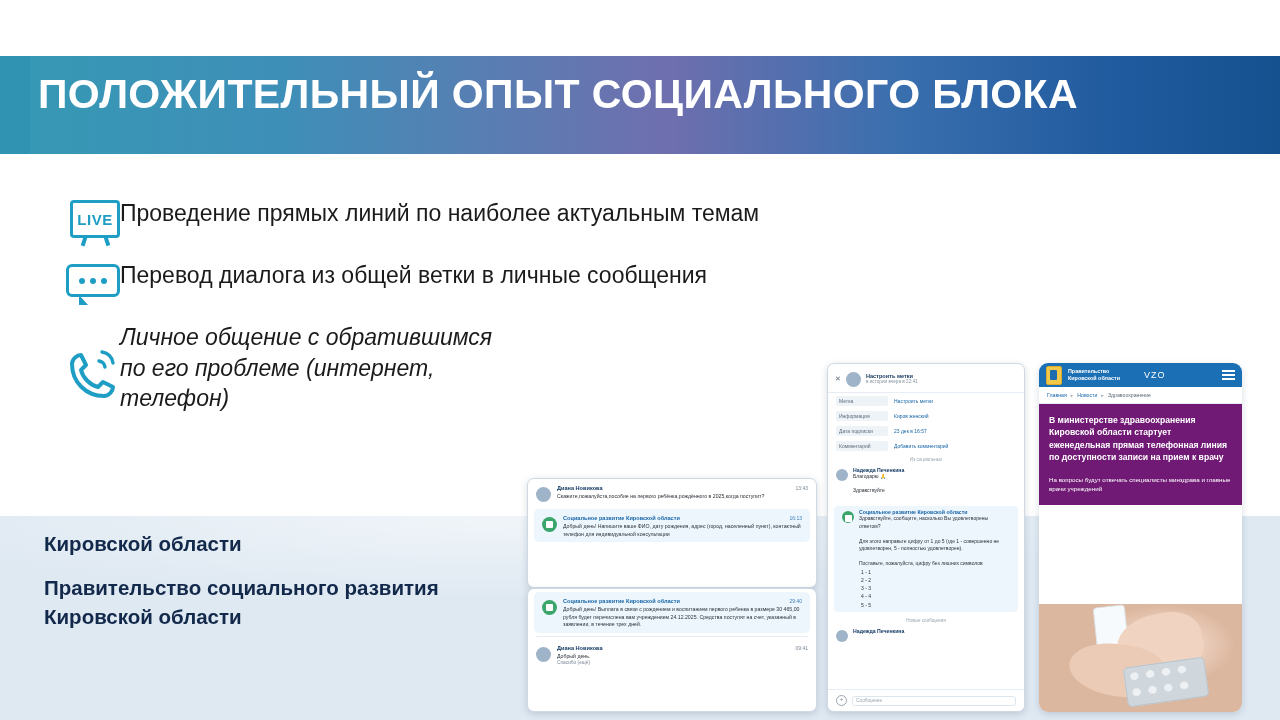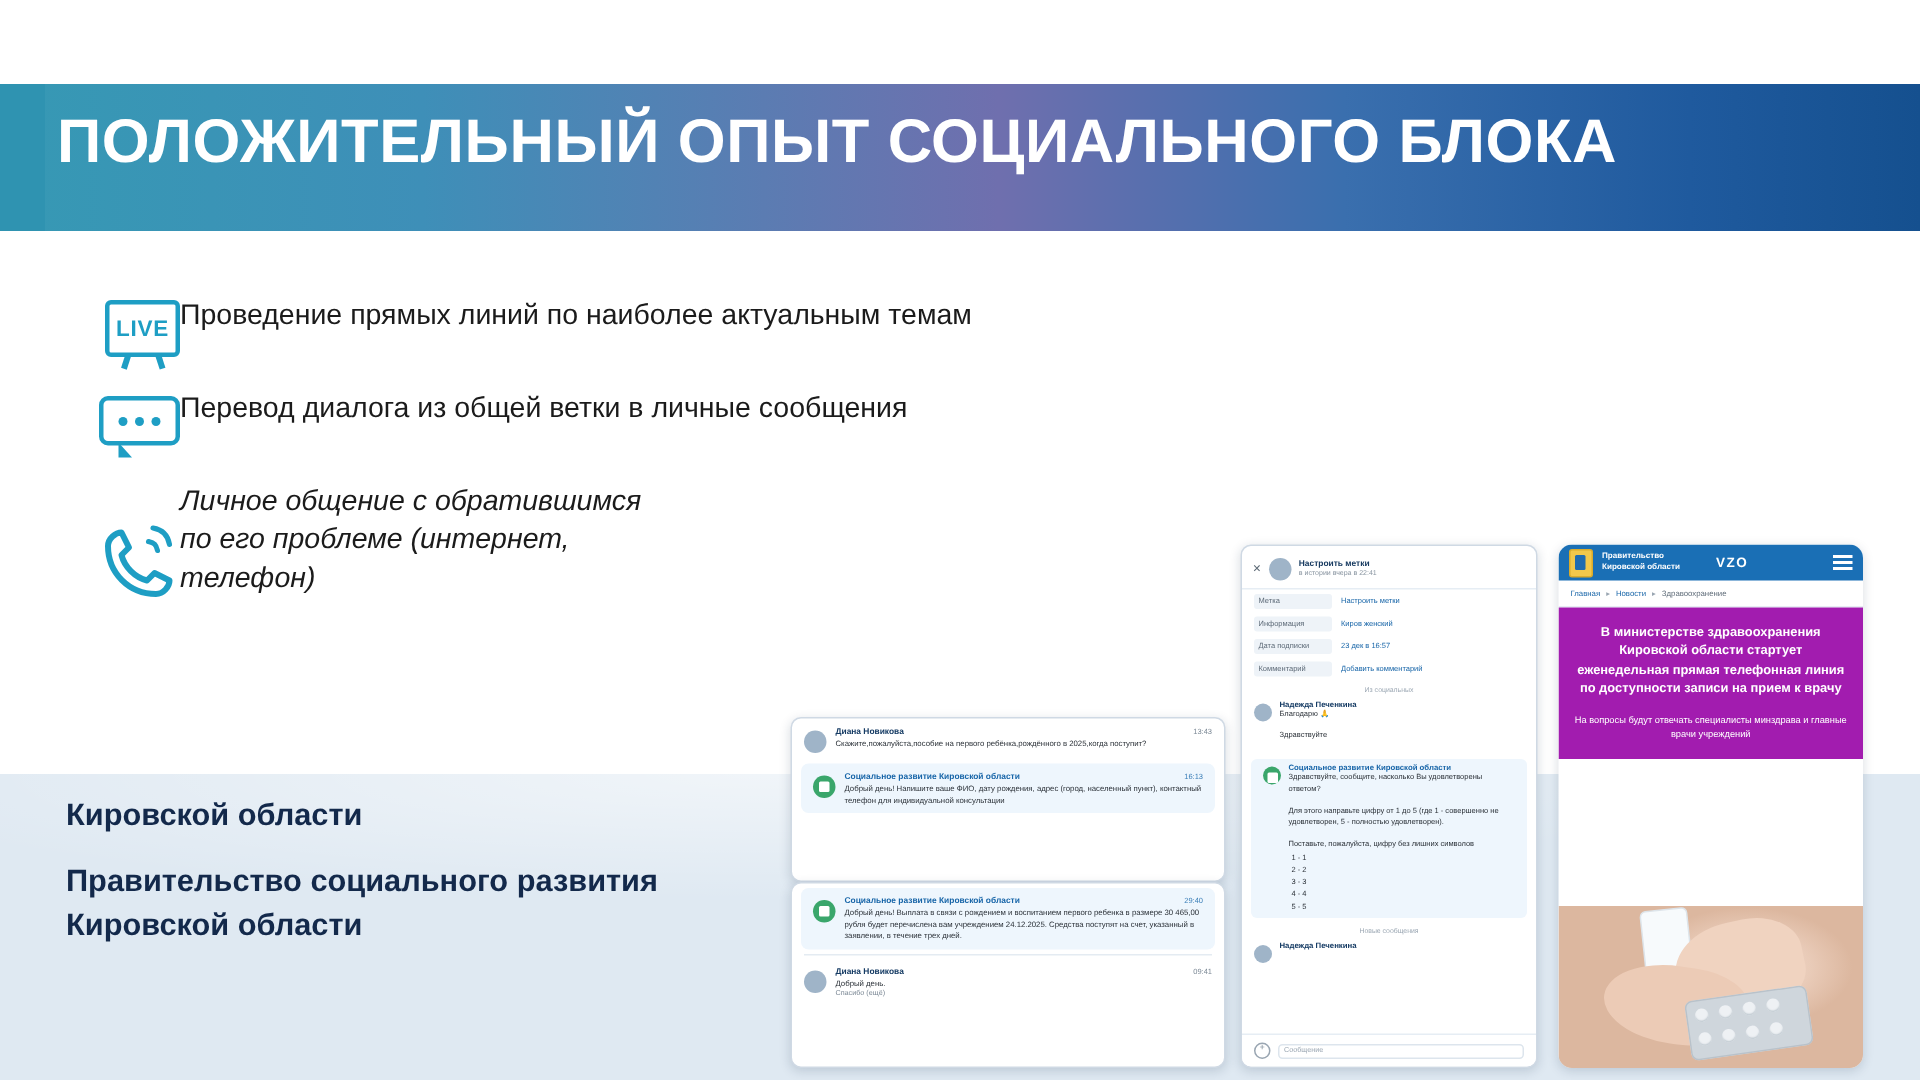--- a/index.html
+++ b/index.html
@@ -65,21 +65,21 @@
     align-items: flex-start;
   }
   .bullet-icon {
     width: 84px;
     min-width: 84px;
     display: flex;
     justify-content: flex-end;
     color: #1e9ec4;
   }
   .bullet-text {
-    font-size: 19px;
+    font-size: 23px;
     color: #1b1b1b;
     line-height: 1.33;
     padding-top: 2px;
   }
   #row-live { height: 62px; }
   #row-live .bullet-icon { padding-top: 4px; }
   #row-chat { height: 62px; }
   #row-chat .bullet-icon { padding-top: 6px; }
   #row-phone .bullet-icon { padding-top: 24px; }
 
@@ -324,38 +324,37 @@
   }
   .gerb::after {
     content: "";
     position: absolute;
     left: 3px; top: 3px;
     width: 7px; height: 10px;
     background: #1f6bb0;
     border-radius: 1px;
   }
   .gov-text { font-size: 5.4px; color: #ffffff; line-height: 1.25; font-weight: bold; }
-  .vzo { font-size: 9px; color: #ffffff; font-weight: bold; letter-spacing: 1px; margin-left: 18px; }
+  .vzo { font-size: 9px; color: #ffffff; font-weight: normal; letter-spacing: 1px; margin-left: 18px; }
   .burger { margin-left: auto; display: flex; flex-direction: column; gap: 2.5px; }
   .burger i { display: block; width: 13px; height: 1.8px; background: #fff; }
 
   .crumbs {
     display: flex; align-items: center; gap: 4px;
     font-size: 5.2px; color: #1765a8;
     padding: 5px 8px;
     border-bottom: 1px solid #e6edf4;
   }
   .crumbs .cr-sep { color: #9aa6b2; font-size: 5px; }
   .crumbs .cr-last { color: #5e6b78; }
 
   .site-blue {
-    background: #a21caf;
+    background: #701a75;
     color: #ffffff;
     padding: 10px 10px 12px 10px;
-    text-align: center;
   }
   .site-head {
     font-size: 8.6px;
     font-weight: bold;
     line-height: 1.45;
   }
   .site-sub {
     font-size: 6.2px;
     line-height: 1.5;
     margin-top: 11px;

